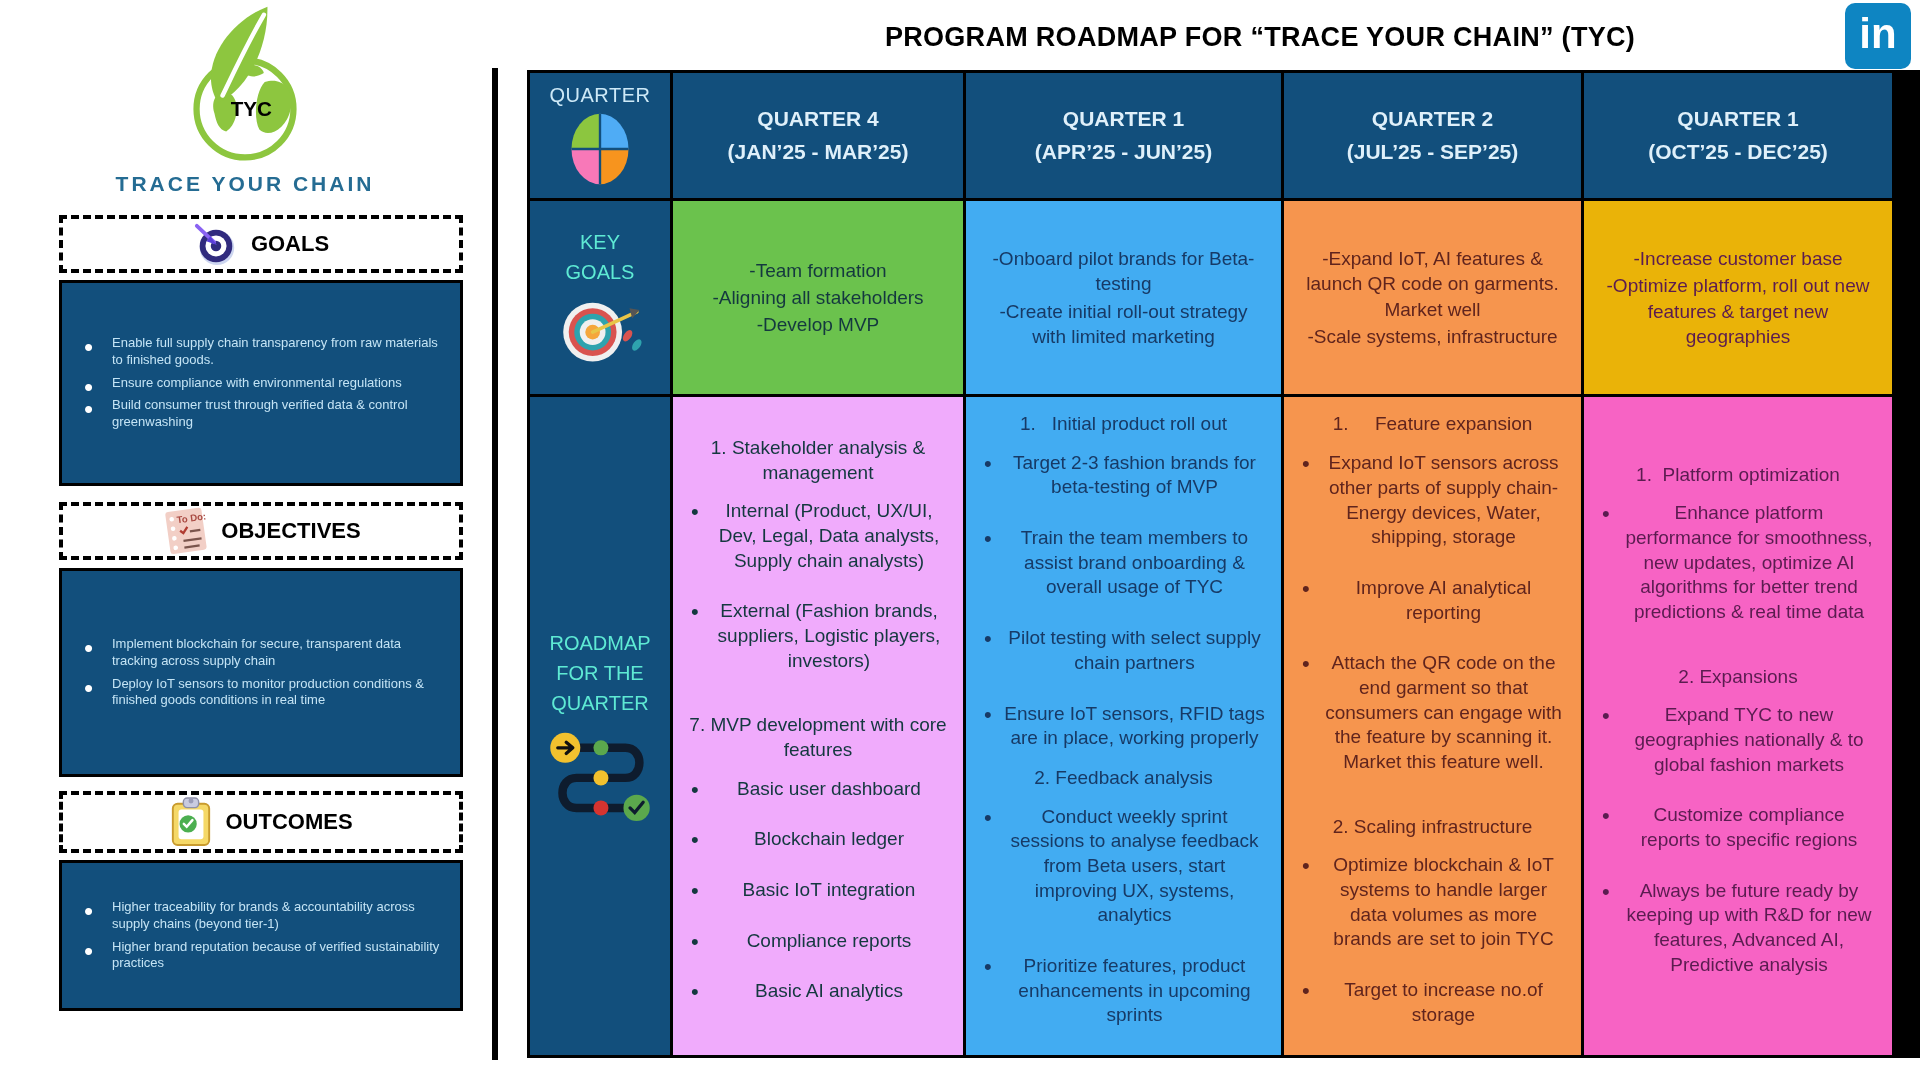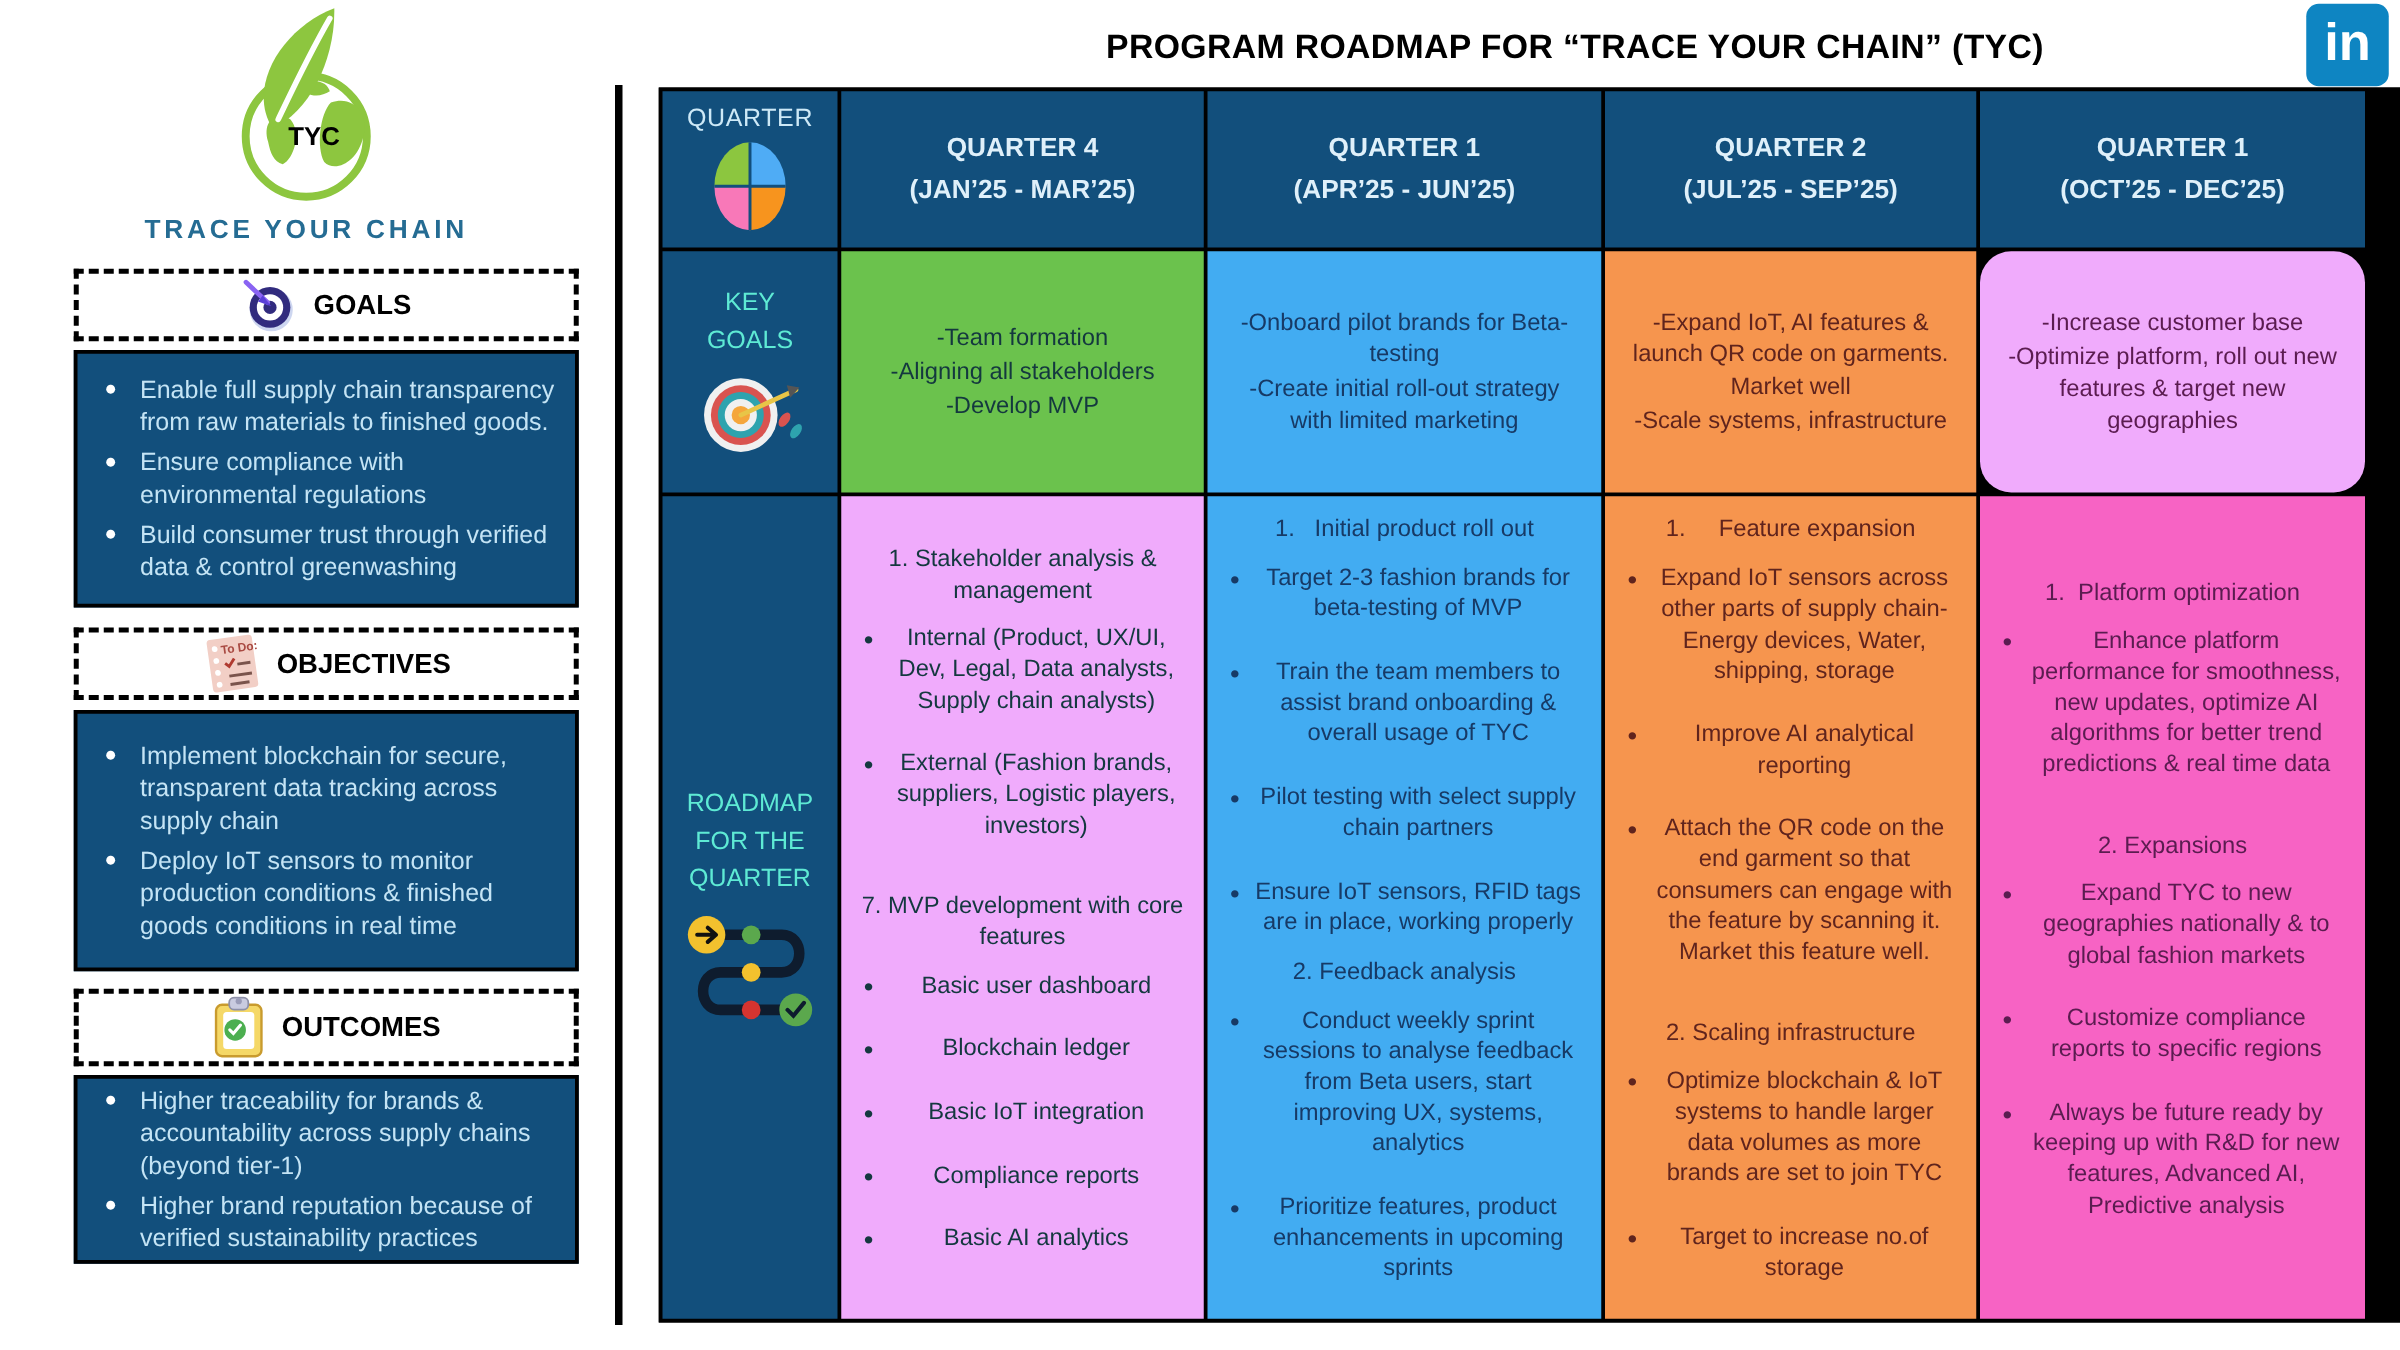--- a/index.html
+++ b/index.html
@@ -17,21 +17,21 @@
               background:#0E85C2; border-radius:10px; display:flex; align-items:center;
               justify-content:center; }
   .linkedin span { color:#fff; font-weight:700; font-size:42px; line-height:1; padding-bottom:4px; }
   .divider { position:absolute; left:492px; top:68px; width:6px; height:992px; background:#000; }
 
   
   .sec-header { position:absolute; left:59px; width:404px; background:#fff;
                 border:4px dashed #000; display:flex; align-items:center; justify-content:center;
                 gap:12px; font-weight:700; font-size:22px; color:#000; }
   .sec-body { position:absolute; left:59px; width:404px; background:#124F7C;
-              border:3px solid #000; color:#C4E4F5; font-size:20px; line-height:1.3;
+              border:3px solid #000; color:#C4E4F5; font-size:13px; line-height:1.3;
               display:flex; flex-direction:column; justify-content:center; padding:10px 14px; }
   #goals-header { top:215px; height:58px; }
   #goals-body { top:280px; height:206px; }
   #objectives-header { top:502px; height:58px; }
   #objectives-body { top:568px; height:209px; }
   #outcomes-header { top:791px; height:62px; }
   #outcomes-body { top:860px; height:151px; }
 
   
   .roadmap-table { position:absolute; left:527px; top:70px; width:1540px; height:988px;
@@ -182,21 +182,21 @@
         <div class="li d">-Develop MVP</div>
       </div>
     <div class="cell kg" style="background: rgb(66, 172, 242); color: rgb(23, 58, 102);">
         <div class="li d">-Onboard pilot brands for Beta-testing</div>
         <div class="li d">-Create initial roll-out strategy with limited marketing</div>
       </div>
     <div class="cell kg" style="background: rgb(246, 149, 78); color: rgb(96, 36, 29);">
         <div class="li d">-Expand IoT, AI features &amp; launch QR code on garments. Market well</div>
         <div class="li d">-Scale systems, infrastructure</div>
       </div>
-    <div class="cell kg" style="background: #f0abfc; color: rgb(91, 28, 80); border-radius: 25px;">
+    <div class="cell kg" style="background: #eab308; color: rgb(91, 28, 80);">
         <div class="li d">-Increase customer base</div>
         <div class="li d">-Optimize platform, roll out new features &amp; target new geographies</div>
       </div>
 
     <div class="cell label-cell">
       <span class="rlabel">ROADMAP
 FOR THE
 QUARTER</span>
       <svg width="122" height="96" viewBox="0 0 130 100">
         <path d="M28,20 H92 C112,20 112,52 92,52 H40 C20,52 20,84 40,84 H92" stroke="#0E1C2E" stroke-width="9" fill="none" stroke-linecap="round"></path>

